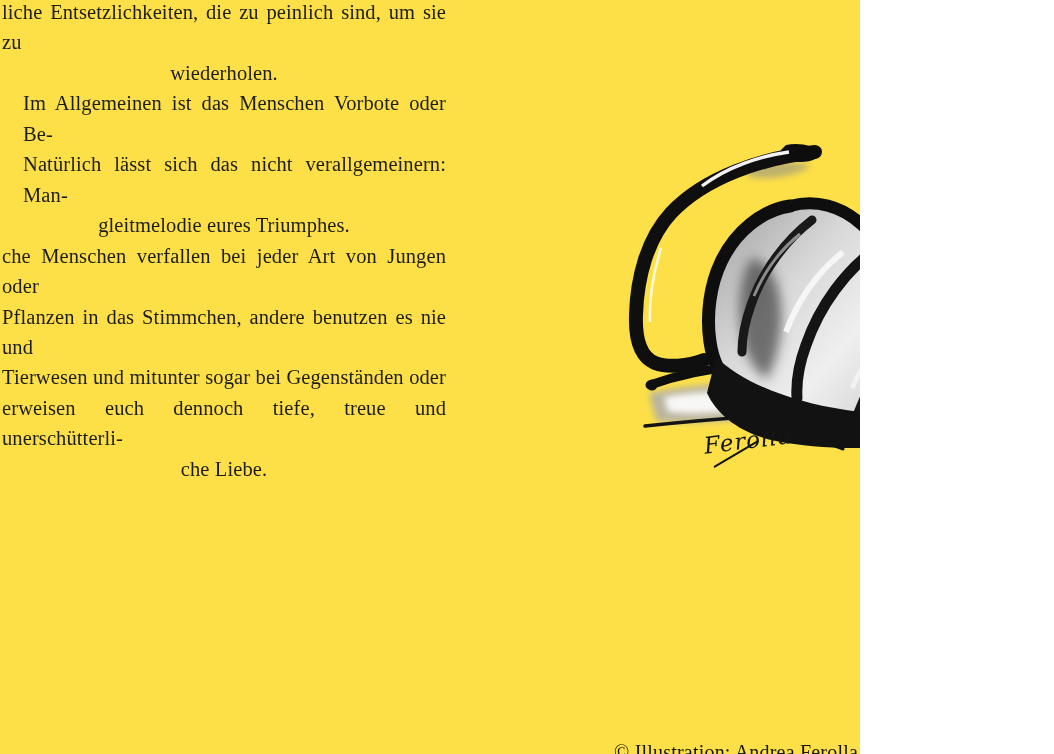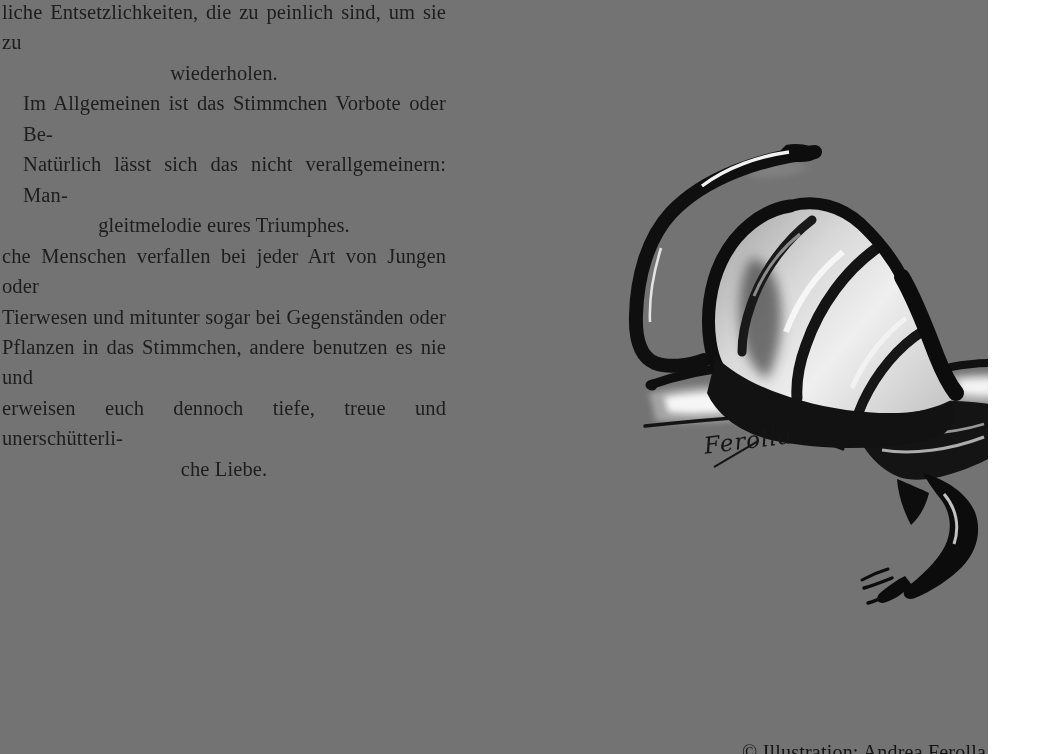--- a/index.html
+++ b/index.html
@@ -1,19 +1,19 @@
 <!DOCTYPE html>
 <html><head>
 <meta charset="utf-8">
 <style>
   html,body { margin:0; padding:0; background:#ffffff; }
   #canvas {
     position:relative;
-    width:988px; height:754px;
-    background:#737373;
+    width:860px; height:754px;
+    background:#fde047;
     overflow:hidden;
     font-family:"Liberation Serif","DejaVu Serif",serif;
   }
   
   .textblock {
     position:absolute;
     left:2px; top:-3px;
     width:444px;
     font-size:20.5px;
     line-height:30.45px;
@@ -40,26 +40,26 @@
   }
 </style>
 </head>
 <body>
 
 <div id="canvas">
 
   <div class="textblock">
     <div class="tline just">liche Entsetzlichkeiten, die zu peinlich sind, um sie zu</div>
     <div class="tline">wiederholen.</div>
-    <div class="tline just ind">Im Allgemeinen ist das Stimmchen Vorbote oder Be-</div>
+    <div class="tline just ind">Im Allgemeinen ist das Menschen Vorbote oder Be-</div>
     <div class="tline just ind">Natürlich lässt sich das nicht verallgemeinern: Man-</div>
     <div class="tline">gleitmelodie eures Triumphes.</div>
     <div class="tline just">che Menschen verfallen bei jeder Art von Jungen oder</div>
+    <div class="tline just">Pflanzen in das Stimmchen, andere benutzen es nie und</div>
     <div class="tline just">Tierwesen und mitunter sogar bei Gegenständen oder</div>
-    <div class="tline just">Pflanzen in das Stimmchen, andere benutzen es nie und</div>
     <div class="tline just">erweisen euch dennoch tiefe, treue und unerschütterli-</div>
     <div class="tline">che Liebe.</div>
   </div>
 
   <svg class="illustration" viewBox="600 125 450 500" xmlns="http://www.w3.org/2000/svg">
     <defs>
       <linearGradient id="bodyGrad" gradientUnits="userSpaceOnUse" x1="709" y1="209" x2="951" y2="416">
         <stop offset="0" stop-color="#9f9f9f"></stop>
         <stop offset="0.35" stop-color="#d8d8d8"></stop>
         <stop offset="0.6" stop-color="#efefef"></stop>

